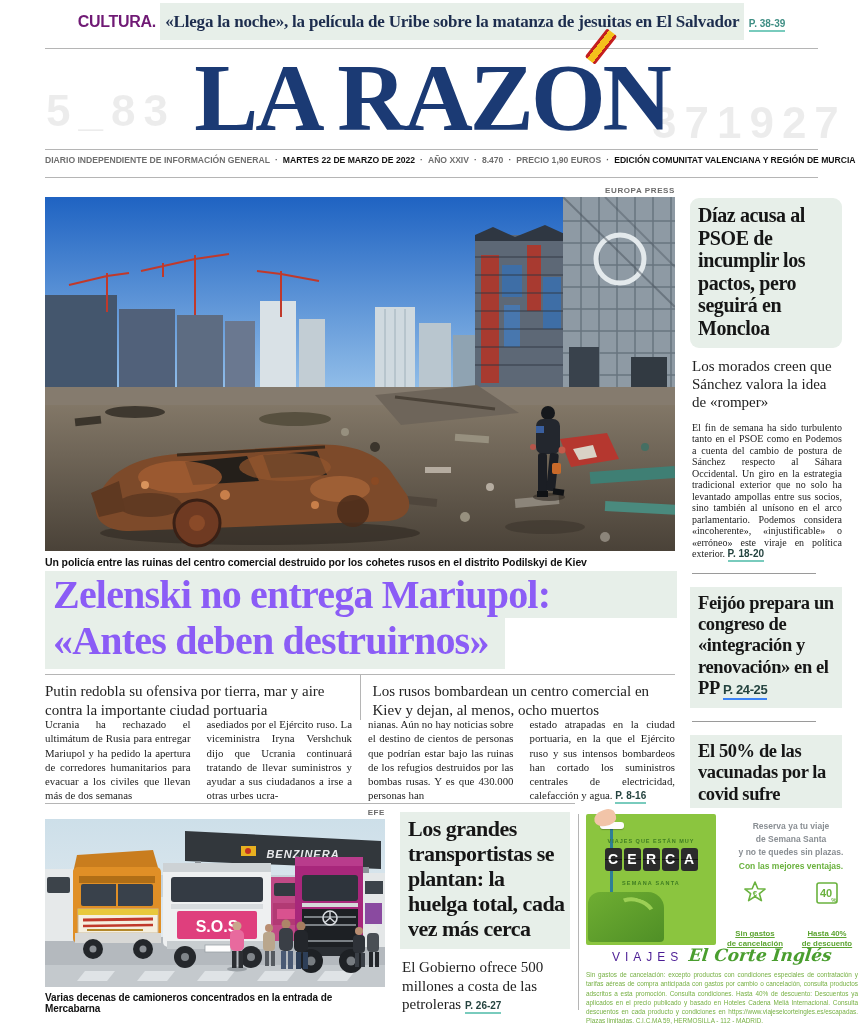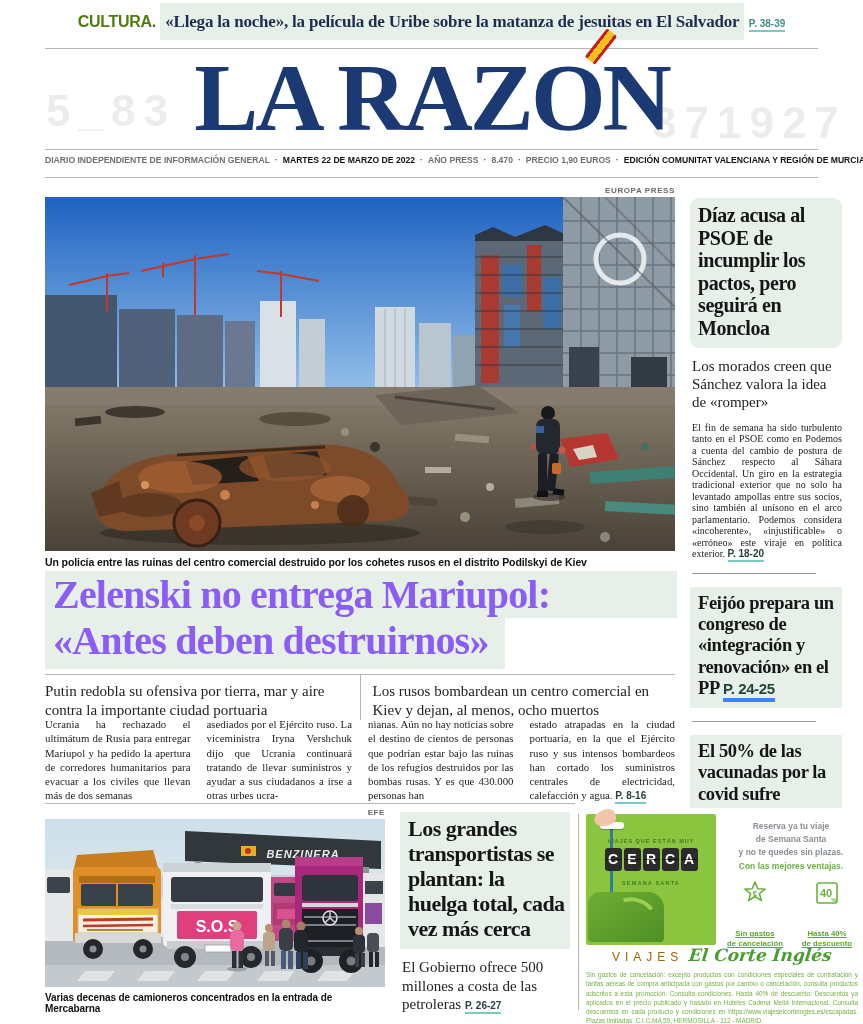--- a/index.html
+++ b/index.html
@@ -7,21 +7,21 @@
         font-family:"Liberation Sans",sans-serif;-webkit-font-smoothing:antialiased;}
   .abs{position:absolute;}
   .rule{position:absolute;background:#b5b5b5;height:1px;}
   .vrule{position:absolute;background:#b5b5b5;width:1px;}
 
   
   .wm{position:absolute;color:#000;opacity:.07;font:700 44px "Liberation Sans",sans-serif;letter-spacing:8px;}
 
   
   .topbar{position:absolute;left:45px;top:12px;width:773px;text-align:center;white-space:nowrap;}
-  .topbar .sec{font:700 16px "Liberation Sans",sans-serif;color:#4d7c0f;letter-spacing:-0.3px;}
+  .topbar .sec{font:700 16px "Liberation Sans",sans-serif;color:#701a75;letter-spacing:-0.3px;}
   .topbar .head{font:700 17px "Liberation Serif",serif;color:#1d2d4e;background:#e7efe9;padding:9px 5px;letter-spacing:-0.2px;}
   .topbar .pref-top{font:700 10px "Liberation Sans",sans-serif;color:#3f8e84;border-bottom:2px solid #79cbbd;padding-bottom:1px;}
 
   
   .masthead{position:absolute;left:0;top:50px;width:863px;text-align:center;}
   .masthead .t{font:700 96px "Liberation Serif",serif;color:#1b3a74;letter-spacing:-3px;line-height:1;}
   .o-wrap{position:relative;display:inline-block;}
   .flag{position:absolute;top:-10px;right:-16px;width:36px;height:13px;border-radius:2px;
         background:linear-gradient(#c41e1e 0 23%,#f4c11c 23% 77%,#c41e1e 77% 100%);
         transform:rotate(-52deg);}
@@ -46,22 +46,22 @@
   .subheads{position:absolute;left:45px;top:674px;width:630px;border-top:1px solid #b5b5b5;display:flex;}
   .subheads .sh{width:50%;padding:7px 12px 0 0;font:400 15px "Liberation Serif",serif;line-height:1.25;color:#232323;}
   .subheads .sh+.sh{border-left:1px solid #b5b5b5;padding-left:12px;padding-right:0;}
 
   
   .bodycols{position:absolute;left:45px;top:717px;width:630px;display:flex;gap:16px;}
   .bodycols .col{flex:1;font:400 10.8px "Liberation Serif",serif;line-height:1.32;text-align:justify;color:#1c1c1c;}
 
   .pref{font-family:"Liberation Sans",sans-serif;font-weight:700;font-size:10px;color:#24433f;
         border-bottom:2px solid #79cbbd;padding-bottom:1px;white-space:nowrap;}
-  .pref-sm{font-family:"Liberation Sans",sans-serif;font-weight:700;font-size:15px;color:#24433f;
-        border-bottom:4px solid #3b82f6;padding-bottom:1px;white-space:nowrap;}
+  .pref-sm{font-family:"Liberation Sans",sans-serif;font-weight:700;font-size:13px;color:#24433f;
+        border-bottom:2px solid #3b82f6;padding-bottom:1px;white-space:nowrap;}
 
   
   .sidebar{position:absolute;left:690px;top:198px;width:152px;}
   .sb-h1{font:700 20px "Liberation Serif",serif;line-height:1.13;color:#161616;background:#e7efe9;
          padding:6px 4px 8px 8px;letter-spacing:-0.4px;border-radius:9px;}
   .sb-sub{font:400 15px "Liberation Serif",serif;line-height:1.2;color:#222;margin:9px 0 0 2px;}
   .sb-body{font:400 10px "Liberation Serif",serif;line-height:1.15;text-align:justify;color:#1c1c1c;margin:11px 0 0 2px;}
   .sb-rule{height:1px;background:#9a9a9a;margin:13px 26px 13px 2px;}
   .sb-h2{font:700 18.5px "Liberation Serif",serif;line-height:1.16;color:#161616;background:#e7efe9;
          padding:6px 4px 8px 8px;letter-spacing:-0.4px;}
@@ -90,21 +90,21 @@
             background:linear-gradient(145deg,#6fae32,#4f8f26);}
   .suitcase::before{content:"";position:absolute;right:8px;top:6px;width:34px;height:22px;border-radius:50%;
             border:4px solid #8bc53f;border-color:#9ccf55 transparent transparent transparent;transform:rotate(18deg);}
   .ad-right{position:absolute;left:138px;top:12px;width:138px;text-align:center;}
   .promo{font:700 8.5px "Liberation Sans",sans-serif;color:#8a8f94;line-height:1.55;}
   .promo .green{color:#6ab23e;}
   .benefits{position:absolute;left:138px;top:72px;width:138px;display:flex;justify-content:center;gap:8px;}
   .benefit{width:64px;text-align:center;}
   .blabel{font:700 7.8px "Liberation Sans",sans-serif;color:#5da432;line-height:1.3;margin-top:18px;text-decoration:underline;}
   .ad-logo{position:absolute;left:0;top:137px;width:276px;text-align:center;white-space:nowrap;}
-  .ad-logo .viajes{font:400 12px "Liberation Sans",sans-serif;color:#a16207;letter-spacing:5px;margin-right:6px;}
+  .ad-logo .viajes{font:400 12px "Liberation Sans",sans-serif;color:#4c1d95;letter-spacing:5px;margin-right:6px;}
   .ad-logo .brand{font:italic 700 17px "DejaVu Serif",serif;color:#4a9e2f;transform:skew(-6deg);display:inline-block;}
   .fineprint{position:absolute;left:2px;top:162px;width:272px;font:400 6.4px "Liberation Sans",sans-serif;
              color:#76b043;line-height:1.45;text-align:justify;}
 </style>
 </head>
 <body>
 
 <div class="page">
 
   <div class="wm" style="left:46px;top:86px;">5_83</div>
@@ -116,21 +116,21 @@
     <span class="pref-top">P. 38-39</span>
   </div>
   <div class="rule" style="left:45px;top:48px;width:773px;"></div>
 
   <div class="masthead">
     <span class="t"><span>LA RAZ</span><span class="o-wrap"><span>O</span><span class="flag"></span></span><span>N</span></span>
   </div>
 
   <div class="rule" style="left:45px;top:149px;width:773px;"></div>
   <div class="dateline">
-    <span class="seg">DIARIO INDEPENDIENTE DE INFORMACIÓN GENERAL</span><span class="seg b">MARTES 22 DE MARZO DE 2022</span><span class="seg">AÑO PRESS</span><span class="seg">8.470</span><span class="seg">PRECIO 1,90 EUROS</span><span class="seg b">EDICIÓN COMUNITAT VALENCIANA Y REGIÓN DE MURCIA</span>
+    <span class="seg">DIARIO INDEPENDIENTE DE INFORMACIÓN GENERAL</span><span class="seg b">MARTES 22 DE MARZO DE 2022</span><span class="seg">AÑO XXIV</span><span class="seg">8.470</span><span class="seg">PRECIO 1,90 EUROS</span><span class="seg b">EDICIÓN COMUNITAT VALENCIANA Y REGIÓN DE MURCIA</span>
   </div>
   <div class="rule" style="left:45px;top:177px;width:773px;"></div>
 
   <div class="credit" style="left:45px;top:186px;width:630px;">EUROPA PRESS</div>
 
   <svg class="abs" style="left:45px;top:197px;" width="630" height="354" viewBox="0 0 630 354">
     <defs>
       <linearGradient id="sky" x1="0" y1="0" x2="0" y2="1">
         <stop offset="0" stop-color="#1f63c2"></stop>
           <stop offset="1" stop-color="#9cc6ec"></stop>

